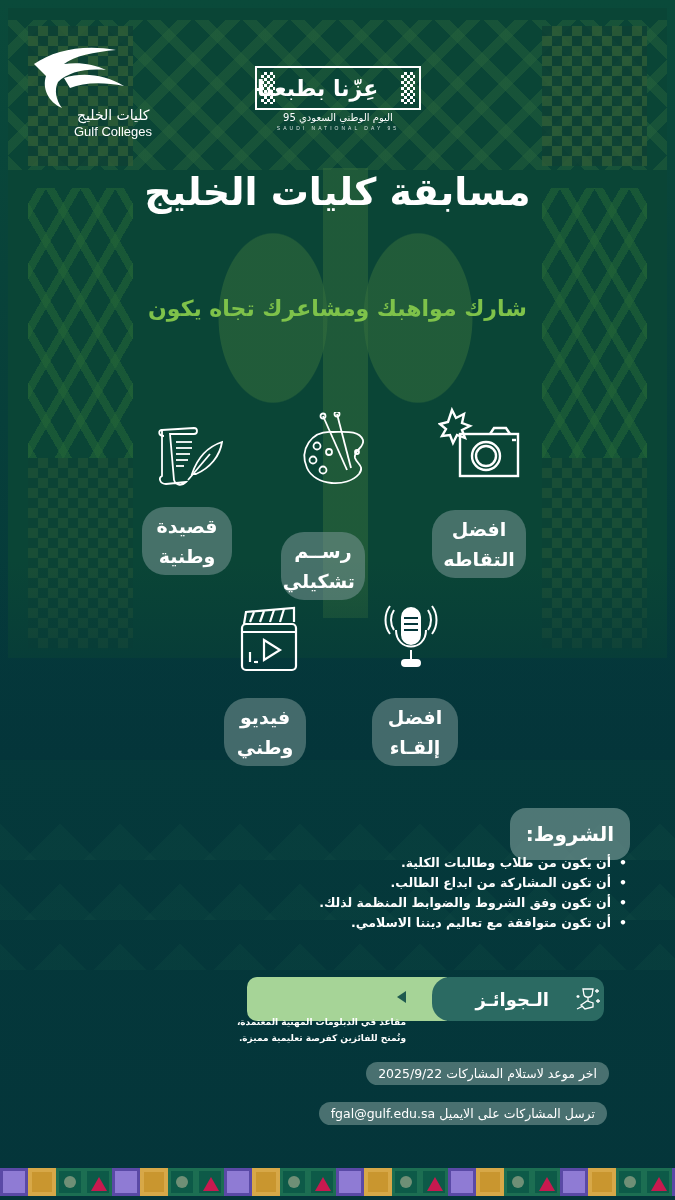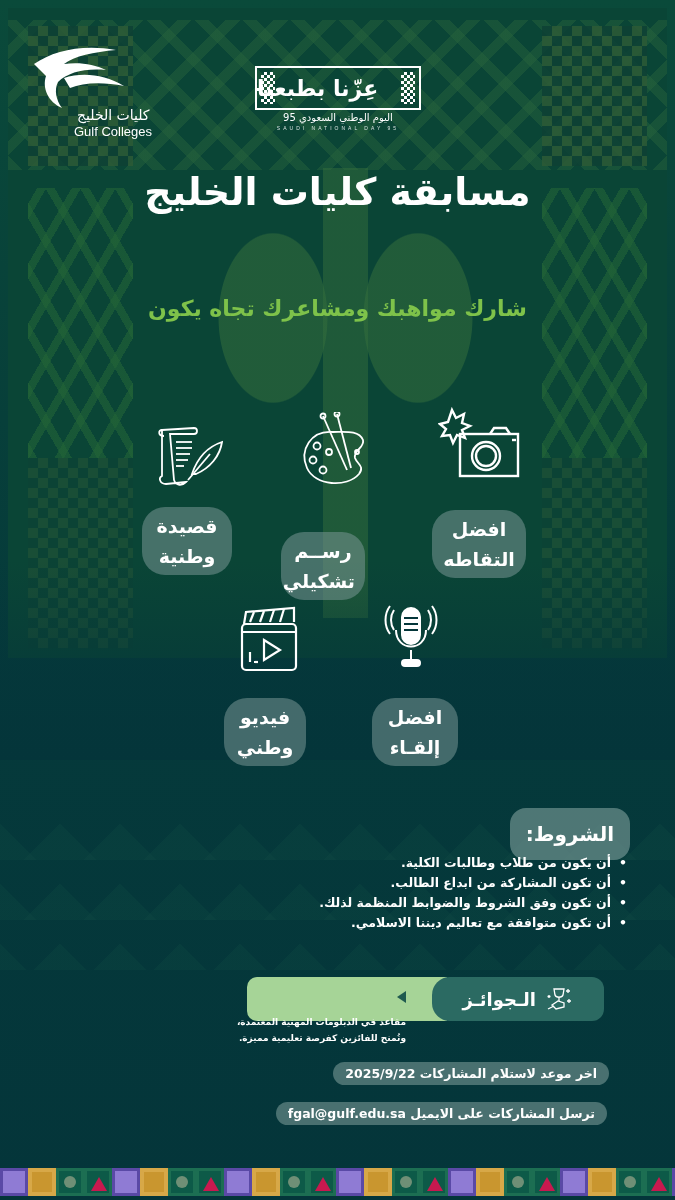--- a/index.html
+++ b/index.html
@@ -159,29 +159,29 @@
     color: #ffffff; direction: rtl; text-align: right; white-space: nowrap; font-weight: bold; margin-top: 32px;
   }
   .prize-arrow {
     position: absolute; left: 150px; top: 14px; width: 0; height: 0;
     border-top: 6px solid transparent; border-bottom: 6px solid transparent;
     border-right: 9px solid #1f5a4f;
   }
   .prize-tab {
     position: absolute; left: 185px; top: 0; width: 172px; height: 44px;
     background: #2b6a62; border-radius: 18px 12px 12px 18px;
-    display: flex; align-items: center; justify-content: flex-end; padding-right: 30px; gap: 10px;
+    display: flex; align-items: center; justify-content: flex-end; padding-right: 1px; gap: 26px;
   }
   .prize-label { font-size: 18px; font-weight: bold; color: #ffffff; direction: rtl; }
   .prize-icon { width: 28px; height: 28px; }
 
   
   .pill {
     position: absolute; background: rgba(110,145,142,0.65); border-radius: 14px;
-    font-size: 12.5px; font-weight: bold; color: #ffffff; direction: rtl;
+    font-size: 12.5px; font-weight: normal; color: #ffffff; direction: rtl;
     padding: 4px 12px; white-space: nowrap;
   }
   .pill-deadline { right: 66px; top: 1062px; }
   .pill-email { right: 68px; top: 1102px; }
 
   
   .footer-border {
     position: absolute; left: 0; right: 0; top: 1168px; height: 28px; display: flex;
   }
   .tile { width: 28px; height: 28px; flex: none; }

